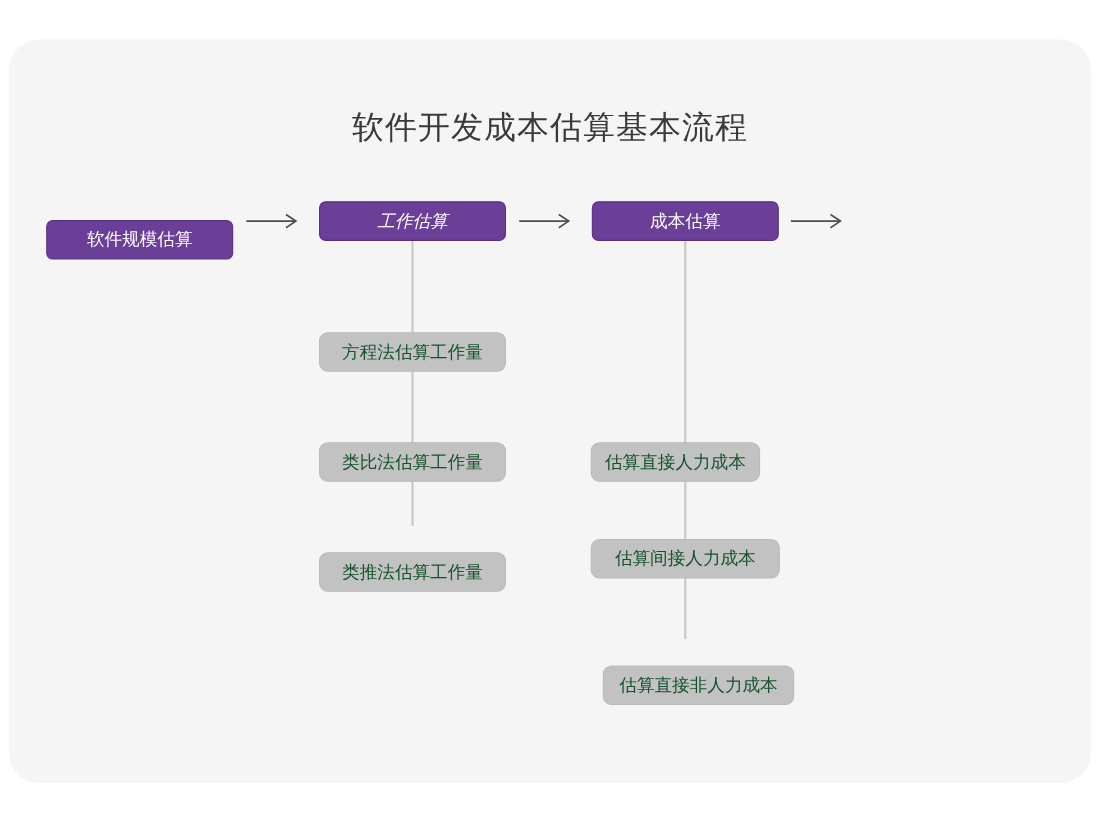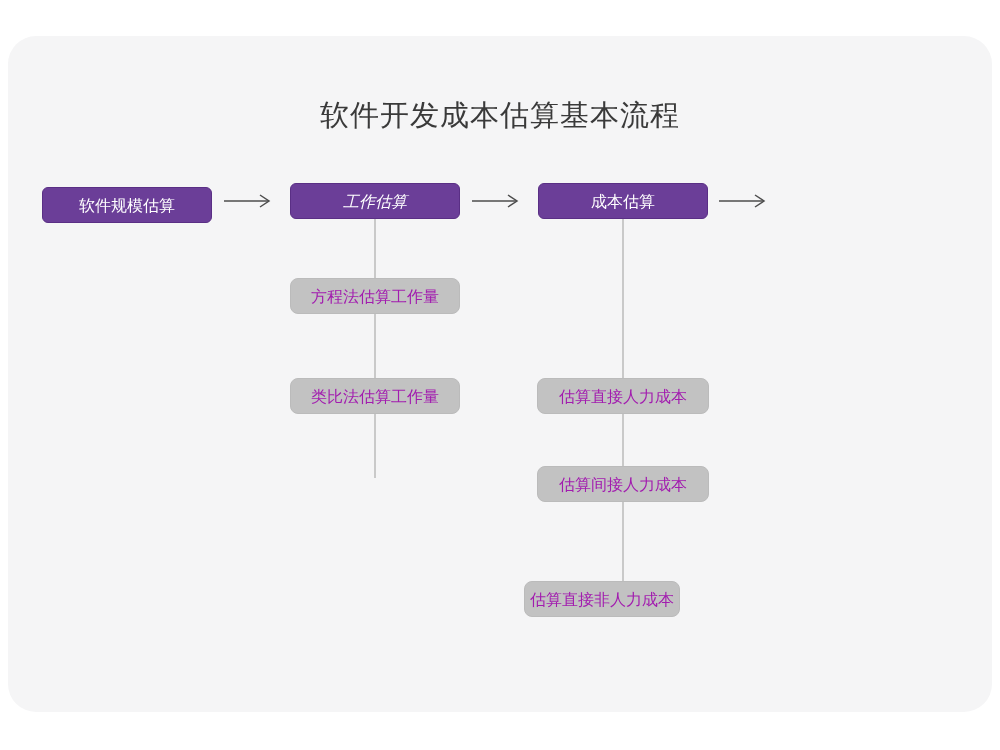--- a/index.html
+++ b/index.html
@@ -48,22 +48,23 @@
     border: 1px solid #5a2f85;
     border-radius: 6px;
     color: #ffffff;
     font-size: 16px;
   }
   .node-sub {
     width: 170px;
     background: #c2c2c2;
     border: 1px solid #bbbbbb;
     border-radius: 8px;
-    color: #a21caf;
+    color: #14532d;
     font-size: 16px;
+    margin-top: 24px;
   }
   .vline {
     position: absolute;
     width: 2px;
     background: #c9c9c9;
     z-index: 1;
   }
   .arrow {
     position: absolute;
     width: 52px;
@@ -88,23 +89,24 @@
   </svg>
   <svg class="arrow" style="left:470px; top:193px;" viewBox="0 0 52 16">
     <line x1="2" y1="8" x2="46" y2="8" stroke="#4d4d4d" stroke-width="1.5"></line>
     <polyline points="38,2 47,8 38,14" fill="none" stroke="#4d4d4d" stroke-width="1.5"></polyline>
   </svg>
   <svg class="arrow" style="left:717px; top:193px;" viewBox="0 0 52 16">
     <line x1="2" y1="8" x2="46" y2="8" stroke="#4d4d4d" stroke-width="1.5"></line>
     <polyline points="38,2 47,8 38,14" fill="none" stroke="#4d4d4d" stroke-width="1.5"></polyline>
   </svg>
 
-  <div class="node node-main" style="left:42px; top:187px;">软件规模估算</div>
+  <div class="node node-main" style="left:42px; top:200px;">软件规模估算</div>
   <div class="node node-main" style="left:290px; top:183px;font-style:italic;">工作估算</div>
   <div class="node node-main" style="left:538px; top:183px;">成本估算</div>
 
   <div class="node node-sub" style="left:290px; top:278px;">方程法估算工作量</div>
   <div class="node node-sub" style="left:290px; top:378px;">类比法估算工作量</div>
+  <div class="node node-sub" style="left:290px; top:478px;">类推法估算工作量</div>
 
-  <div class="node node-sub" style="left:537px; top:378px; width:172px;">估算直接人力成本</div>
+  <div class="node node-sub" style="left:537px; top:378px; width:154px;">估算直接人力成本</div>
   <div class="node node-sub" style="left:537px; top:466px; width:172px;">估算间接人力成本</div>
-  <div class="node node-sub" style="left:524px; top:581px; width:156px;">估算直接非人力成本</div>
+  <div class="node node-sub" style="left:548px; top:581px; width:174px;">估算直接非人力成本</div>
 </div>
 
 </body></html>

